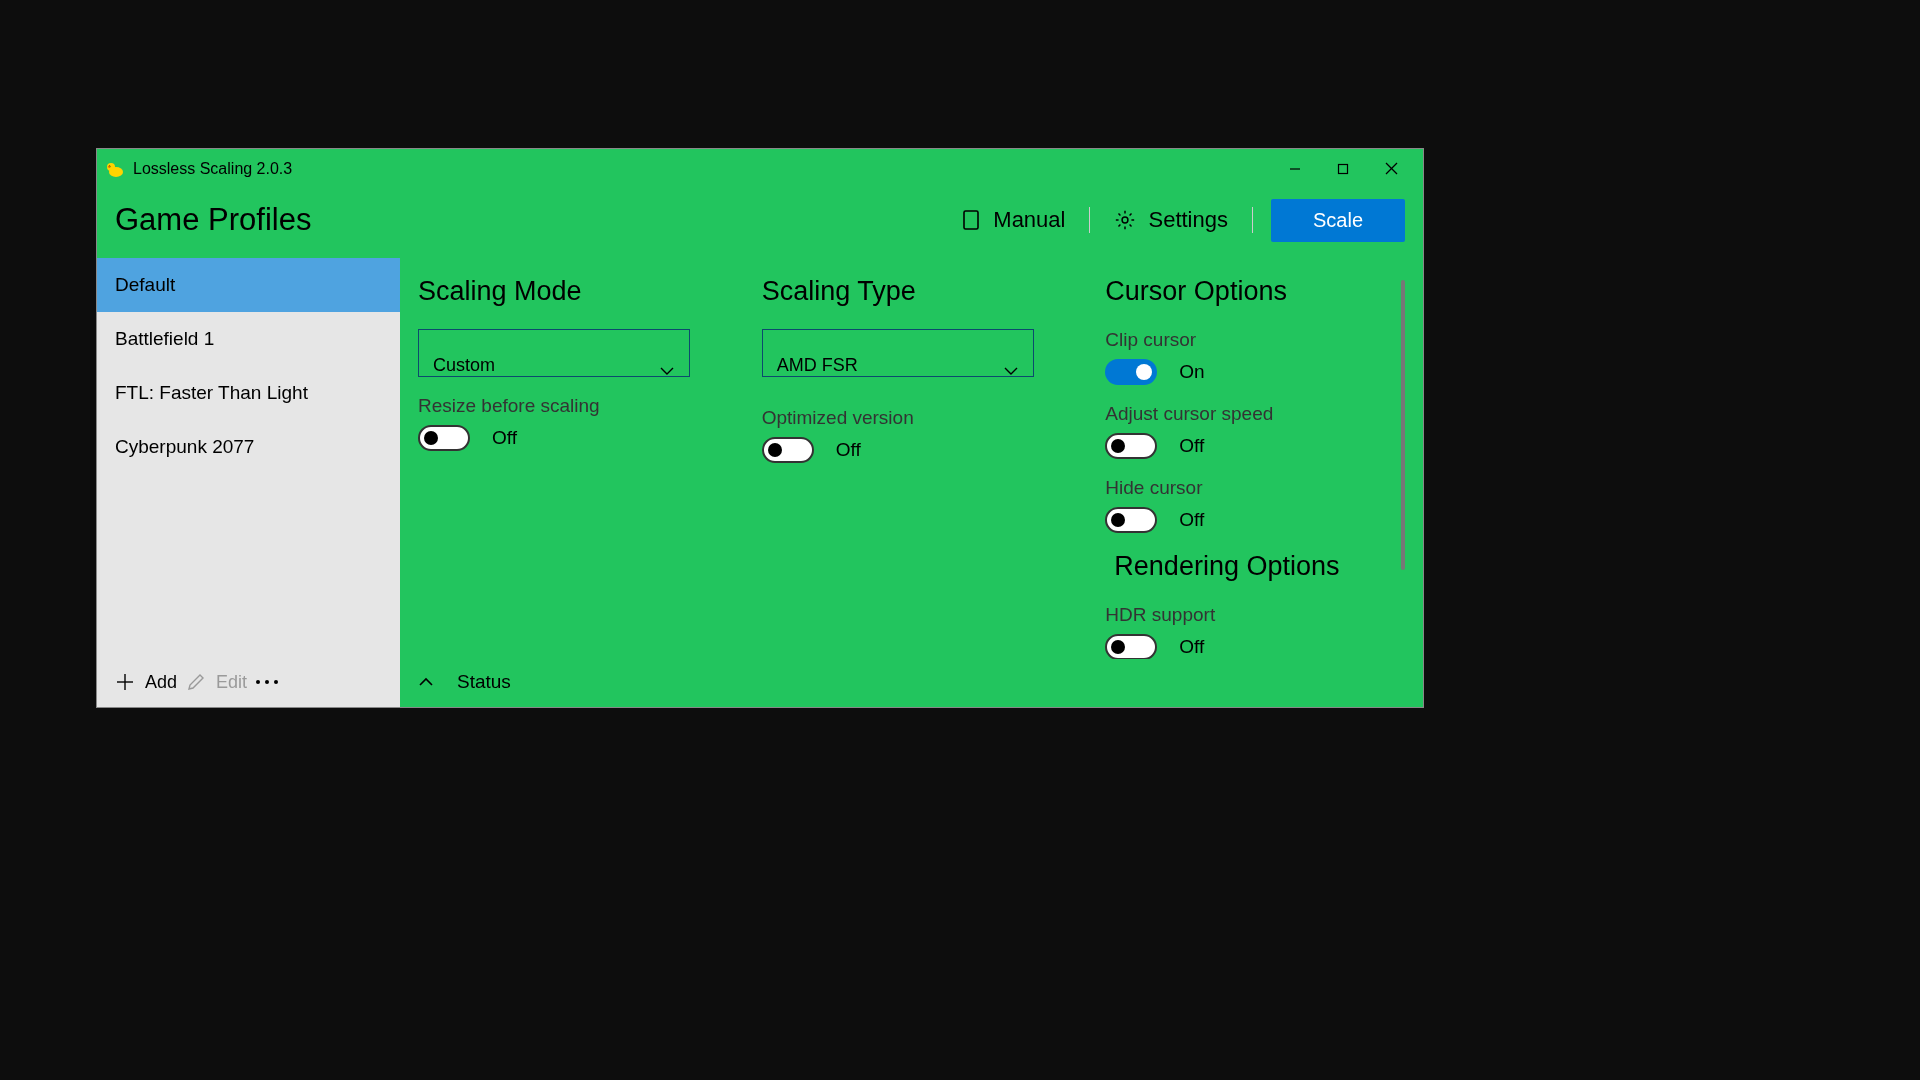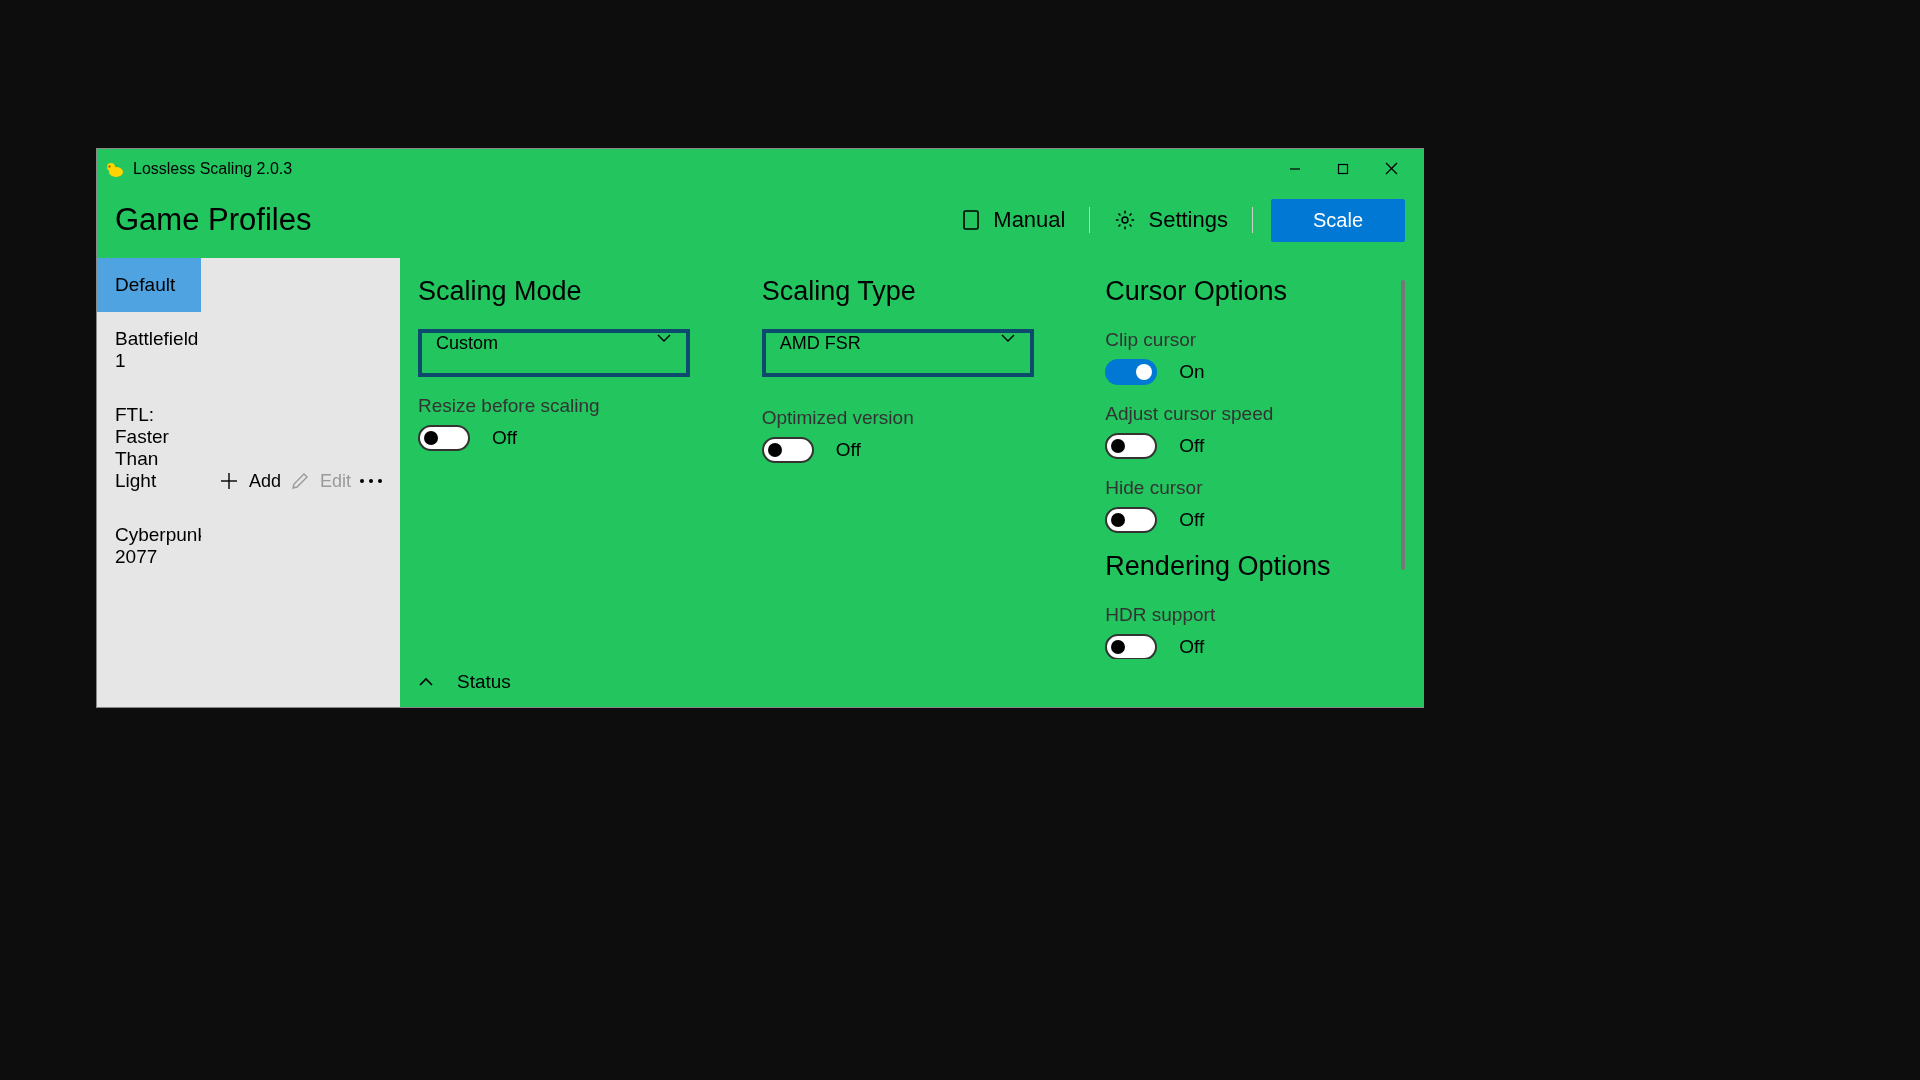--- a/index.html
+++ b/index.html
@@ -91,21 +91,21 @@
 }
 .body {
   flex: 1;
   display: flex;
   min-height: 0;
 }
 .sidebar {
   width: 303px;
   background: #e6e6e6;
   display: flex;
-  flex-direction: row;
+  flex-direction: column;
 }
 .profile-list {
   flex: 1;
   overflow: auto;
 }
 .profile-item {
   padding: 16px 18px;
   font-size: 19px;
   color: #000;
   cursor: pointer;
@@ -148,34 +148,34 @@
   flex: 1;
   position: relative;
   padding-right: 12px;
 }
 .section-title {
   font-size: 27px;
   font-weight: 400;
   color: #000;
   margin-bottom: 22px;
 }
-.section-title.sub { margin-top: 18px; }
+.section-title.sub { margin-top: 18px; margin-left: 9px; }
 .field { margin-bottom: 18px; }
 .label {
   font-size: 19px;
   color: #333;
   margin-bottom: 8px;
   display: block;
 }
 .dropdown {
   width: 272px;
   height: 48px;
-  border: 4px solid #0c4a6e;
-  display: flex;
-  align-items: flex-start;
+  border: 1px solid #0c4a6e;
+  display: flex;
+  align-items: flex-end;
   padding: 0 14px;
   font-size: 18px;
   cursor: pointer;
   justify-content: space-between;
 }
 .spinner {
   display: flex;
   width: 272px;
   height: 48px;
   border: 1px solid #666;

